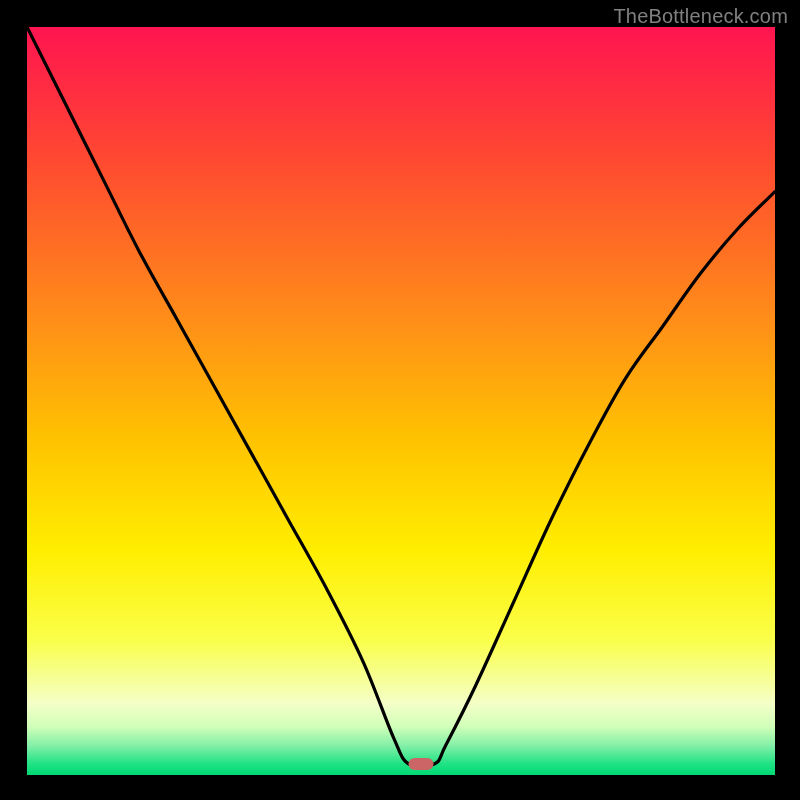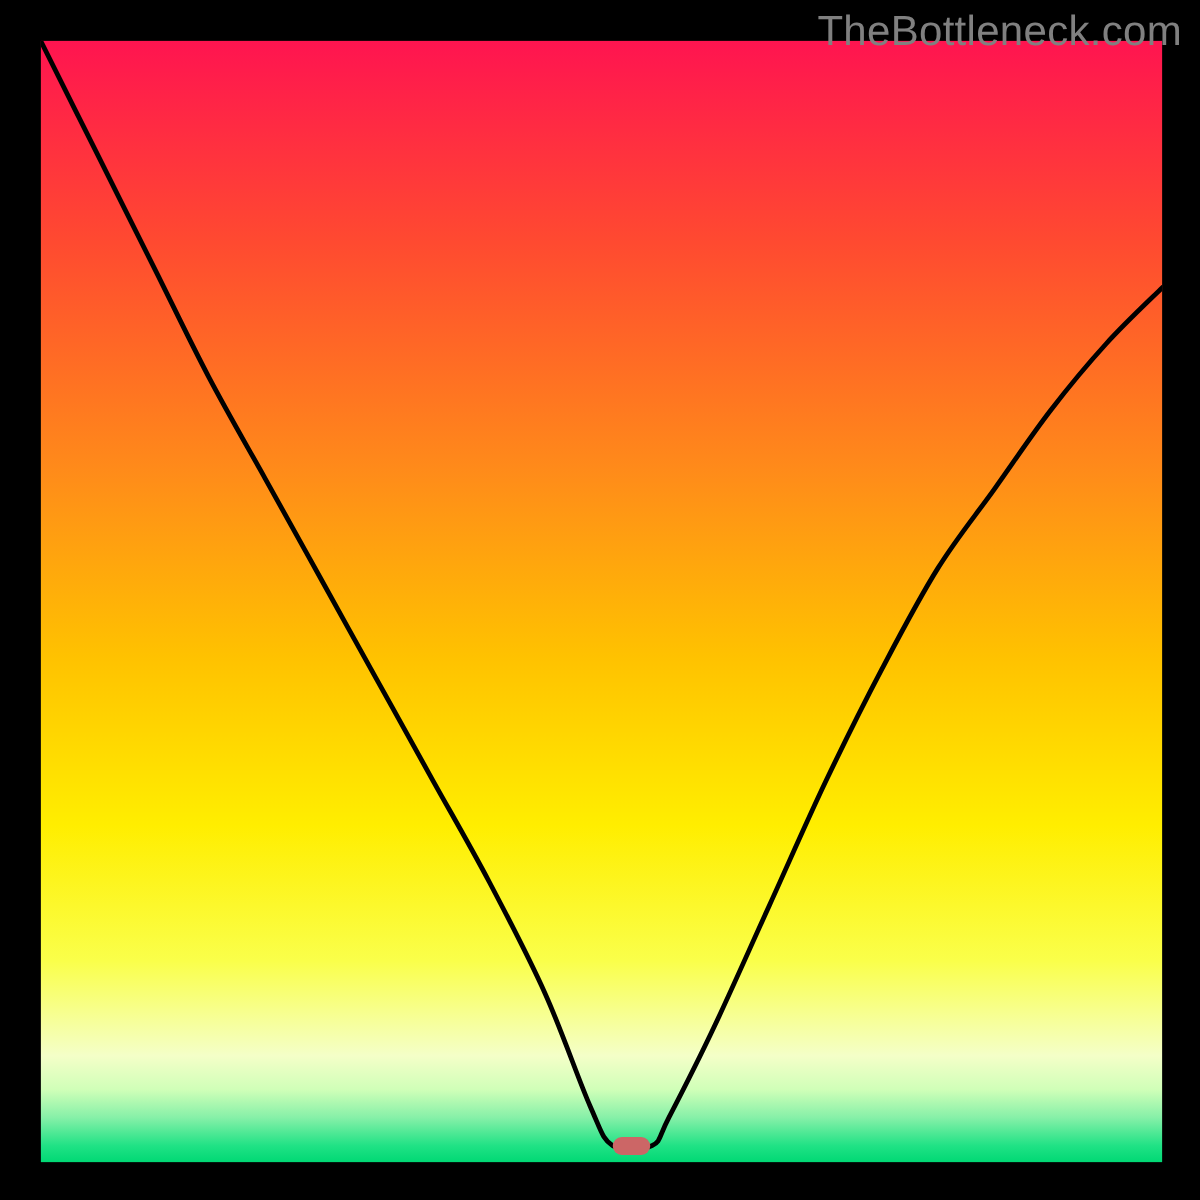--- a/index.html
+++ b/index.html
@@ -46,21 +46,21 @@
     height: 12px;
     background: #cc6666;
     border-radius: 6px;
     transform: translate(-50%, -50%);
   }
   .watermark {
     position: absolute;
     top: 5px;
     right: 12px;
     color: #808080;
-    font-size: 28px;
+    font-size: 20px;
     font-weight: 500;
     letter-spacing: 0.2px;
   }
 </style>
 </head>
 <body>
 
 <div class="frame">
 
   <div class="plot-wrap">

